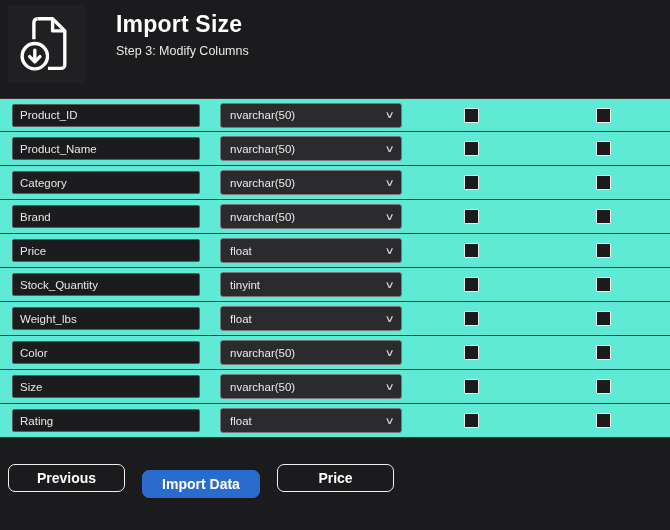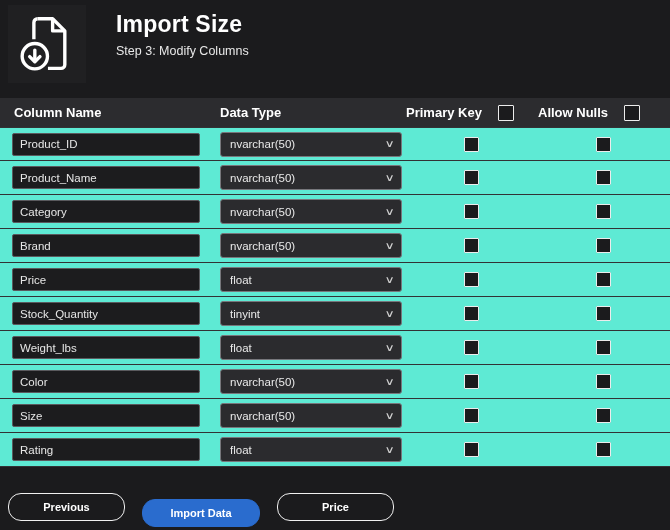--- a/index.html
+++ b/index.html
@@ -82,23 +82,23 @@
     background: #1b1b1d;
     margin: 0;
     border-radius: 1px;
   }
   .thead input[type="checkbox"] { width: 16px; height: 16px; }
 
   
   .footer { display: flex; gap: 17px; padding: 20px 0 0 8px; align-items: center; }
   .btn {
     height: 28px;
-    border-radius: 13px;
+    border-radius: 7px;
     font-family: "Liberation Sans", sans-serif;
-    font-size: 11px;
+    font-size: 14px;
     font-weight: bold;
     cursor: default;
     display: flex; align-items: center; justify-content: center;
   }
   .btn-secondary {
     background: #1b1b1d;
     border: 1px solid #f0f0f0;
     color: #ffffff;
     width: 117px;
   }
@@ -127,32 +127,20 @@
     </svg>
   </div>
   <div class="header-text">
     <h1 class="page-title">Import Size</h1>
     <p class="page-subtitle">Step 3: Modify Columns</p>
   </div>
 </div>
 
 <div class="table-wrap">
 
-  <div class="grid-row thead">
-    <div class="cell-name">Column Name</div>
-    <div class="cell-type">Data Type</div>
-    <div class="head-check-cell">
-      <span>Primary Key</span>
-      <input type="checkbox" style="">
-    </div>
-    <div class="head-check-cell">
-      <span>Allow Nulls</span>
-      <input type="checkbox" style="">
-    </div>
-  </div>
 
   <div class="tbody">
   <div class="grid-row row">
     <div class="cell-name-input">
       <input class="name-input" type="text" value="Product_ID" style="">
     </div>
     <div class="cell-type-select">
       <div class="type-select">
         <span>nvarchar(50)</span>
         <span class="chevron">∨</span>

